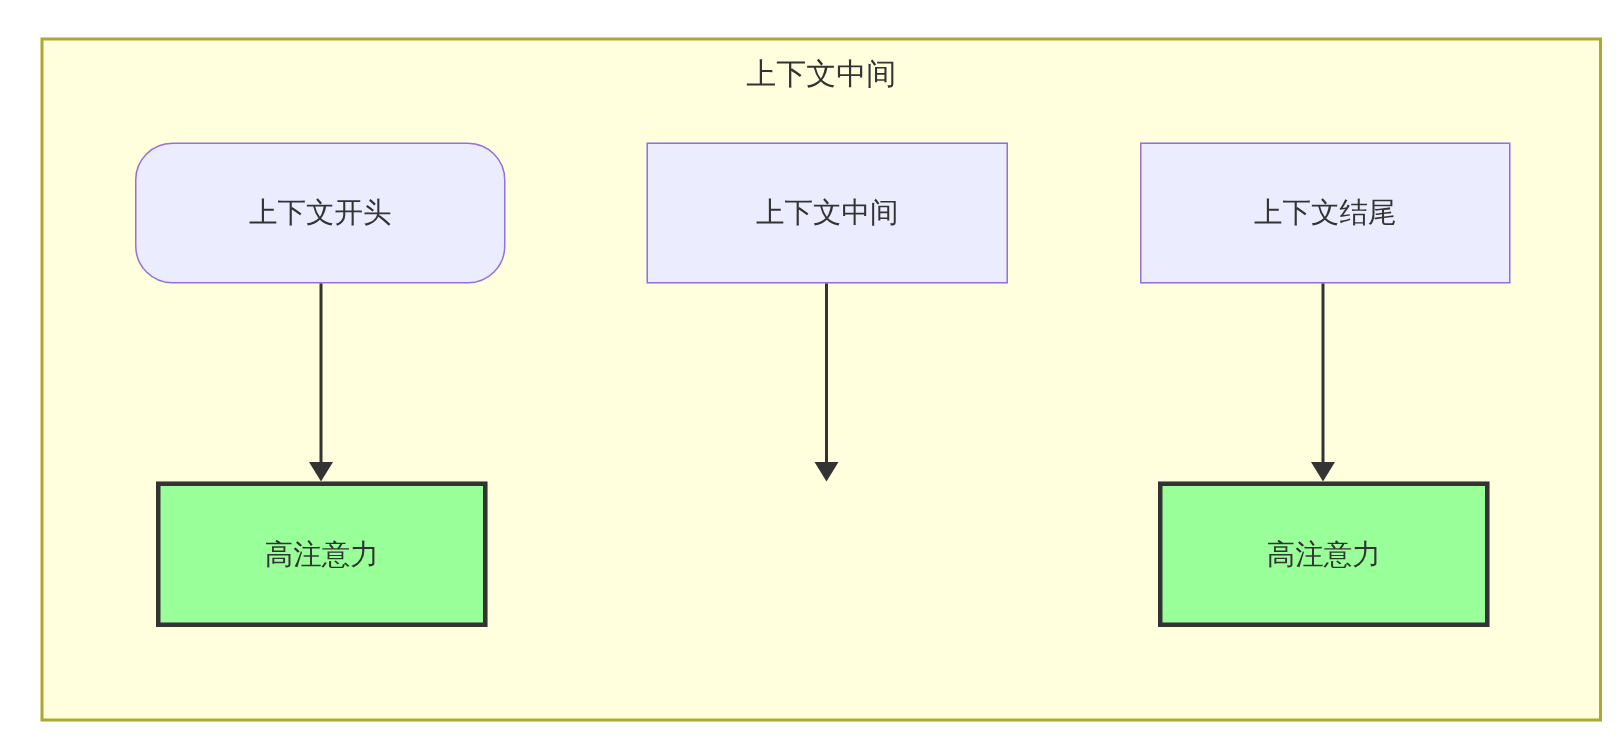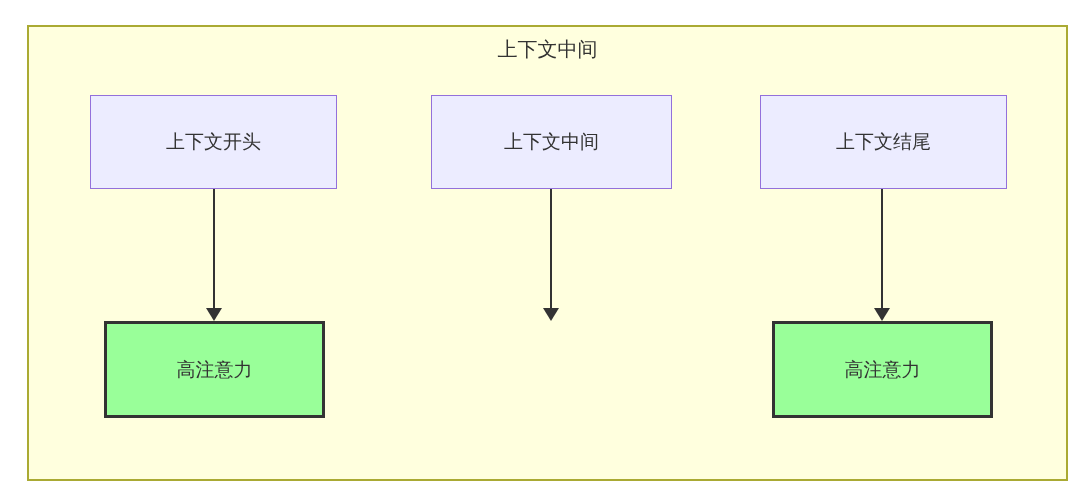--- a/index.html
+++ b/index.html
@@ -52,21 +52,21 @@
   }
   .attention-node {
     border: 3px solid var(--attention-node-border, #333333);
     width: 221px;
     height: 97px;
     top: 294px;
   }
   .attention-high { background: var(--high-attention-bg, #99FF99); }
   .attention-low  { background: var(--low-attention-bg,  #FB8C8C); }
 
-  .ctx-1 { left: 61px;  }
+  .ctx-1 { left: 61px; border-radius: 25px;  }
   .ctx-2 { left: 402px; width: 241px; }
   .ctx-3 { left: 731px; }
   .att-1 { left: 75px;  }
   .att-2 { left: 412px; }
   .att-3 { left: 743px; }
 
   .arrow {
     position: absolute;
     top: 162px;
     width: 16px;

